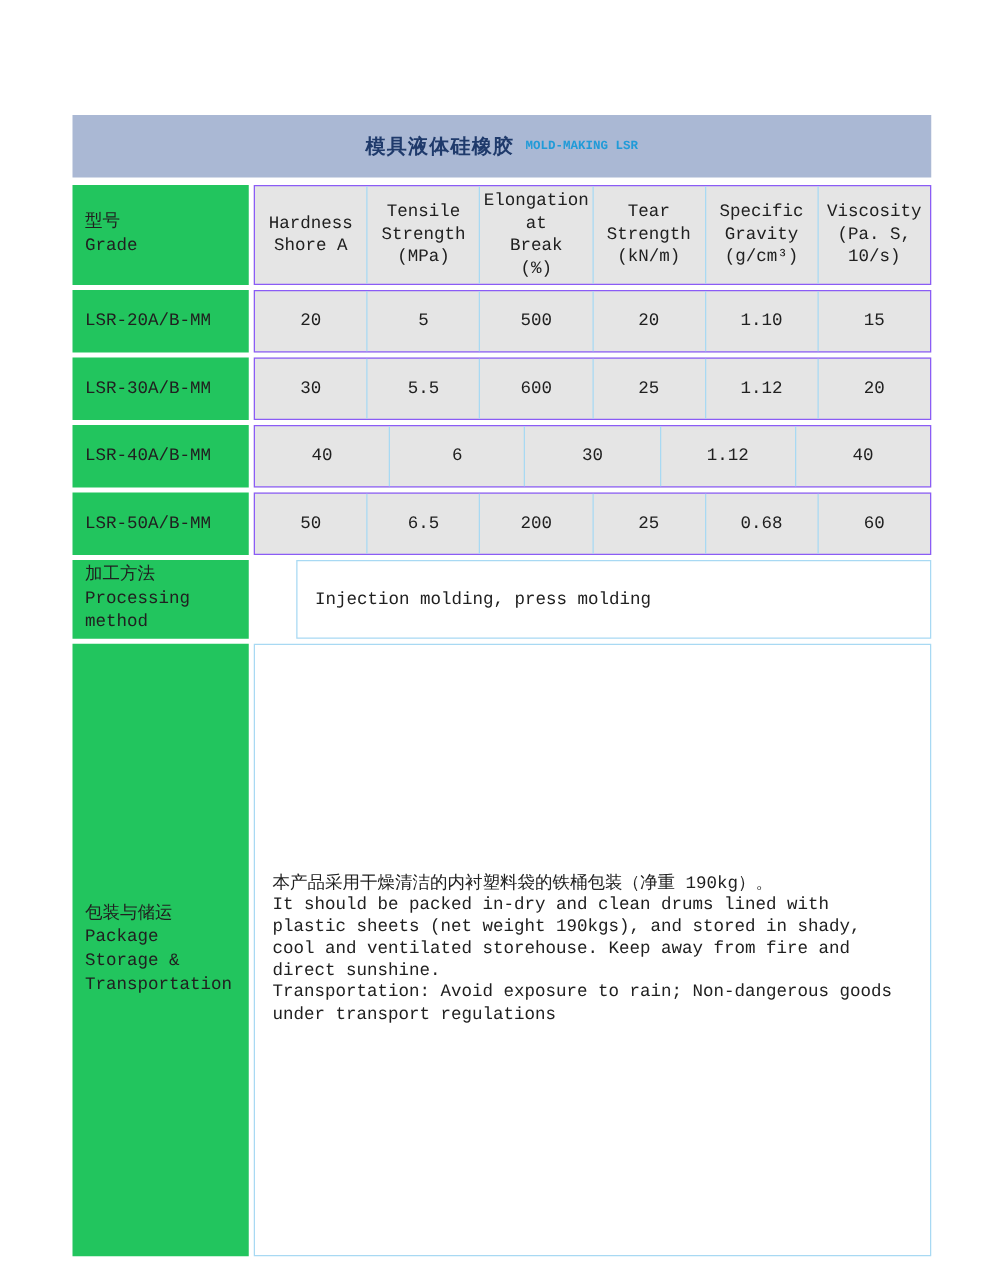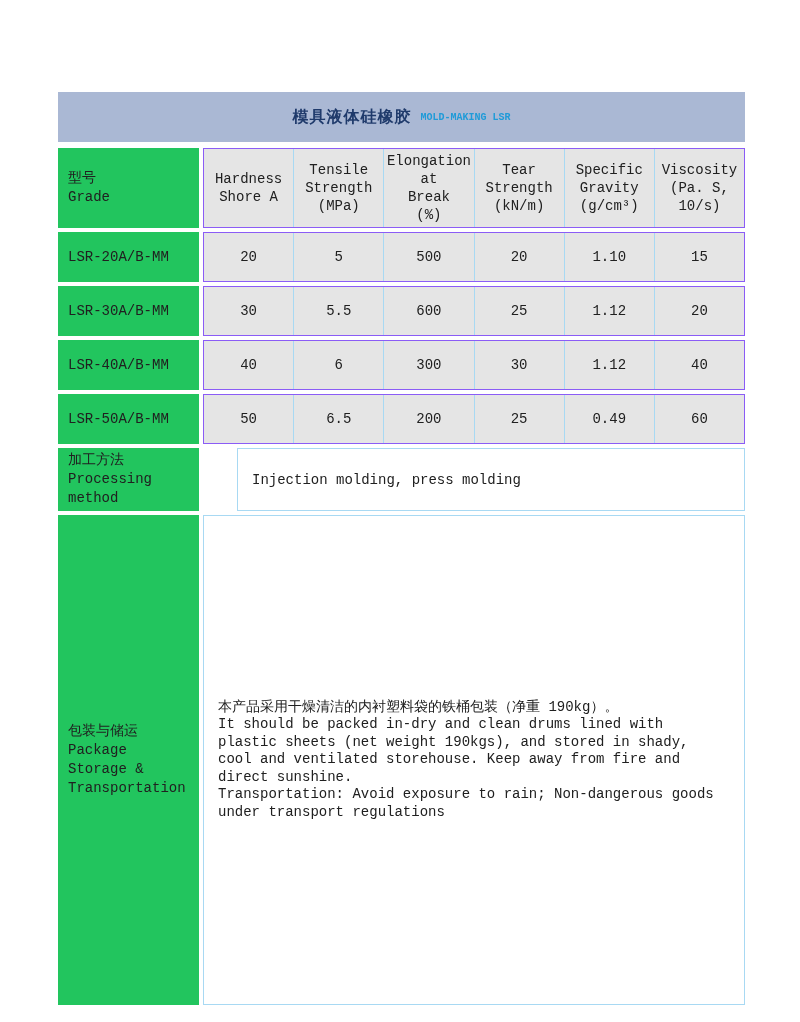--- a/index.html
+++ b/index.html
@@ -158,35 +158,34 @@
         <div class="data-cell">1.12</div>
         <div class="data-cell">20</div>
       </div>
     </div>
 
     <div class="t-row row-data">
       <div class="label-cell">LSR-40A/B-MM</div>
       <div class="data-wrap">
         <div class="data-cell">40</div>
         <div class="data-cell">6</div>
-        <div class="data-cell">300</div>
         <div class="data-cell">30</div>
         <div class="data-cell">1.12</div>
         <div class="data-cell">40</div>
       </div>
     </div>
 
     <div class="t-row row-data">
       <div class="label-cell">LSR-50A/B-MM</div>
       <div class="data-wrap">
         <div class="data-cell">50</div>
         <div class="data-cell">6.5</div>
         <div class="data-cell">200</div>
         <div class="data-cell">25</div>
-        <div class="data-cell">0.49</div>
+        <div class="data-cell">0.68</div>
         <div class="data-cell">60</div>
       </div>
     </div>
 
     <div class="t-row row-processing">
       <div class="label-cell">
         <span class="hline">加工方法</span>
         <span class="hline">Processing method</span>
       </div>
       <div class="merged-cell">Injection molding, press molding</div>

